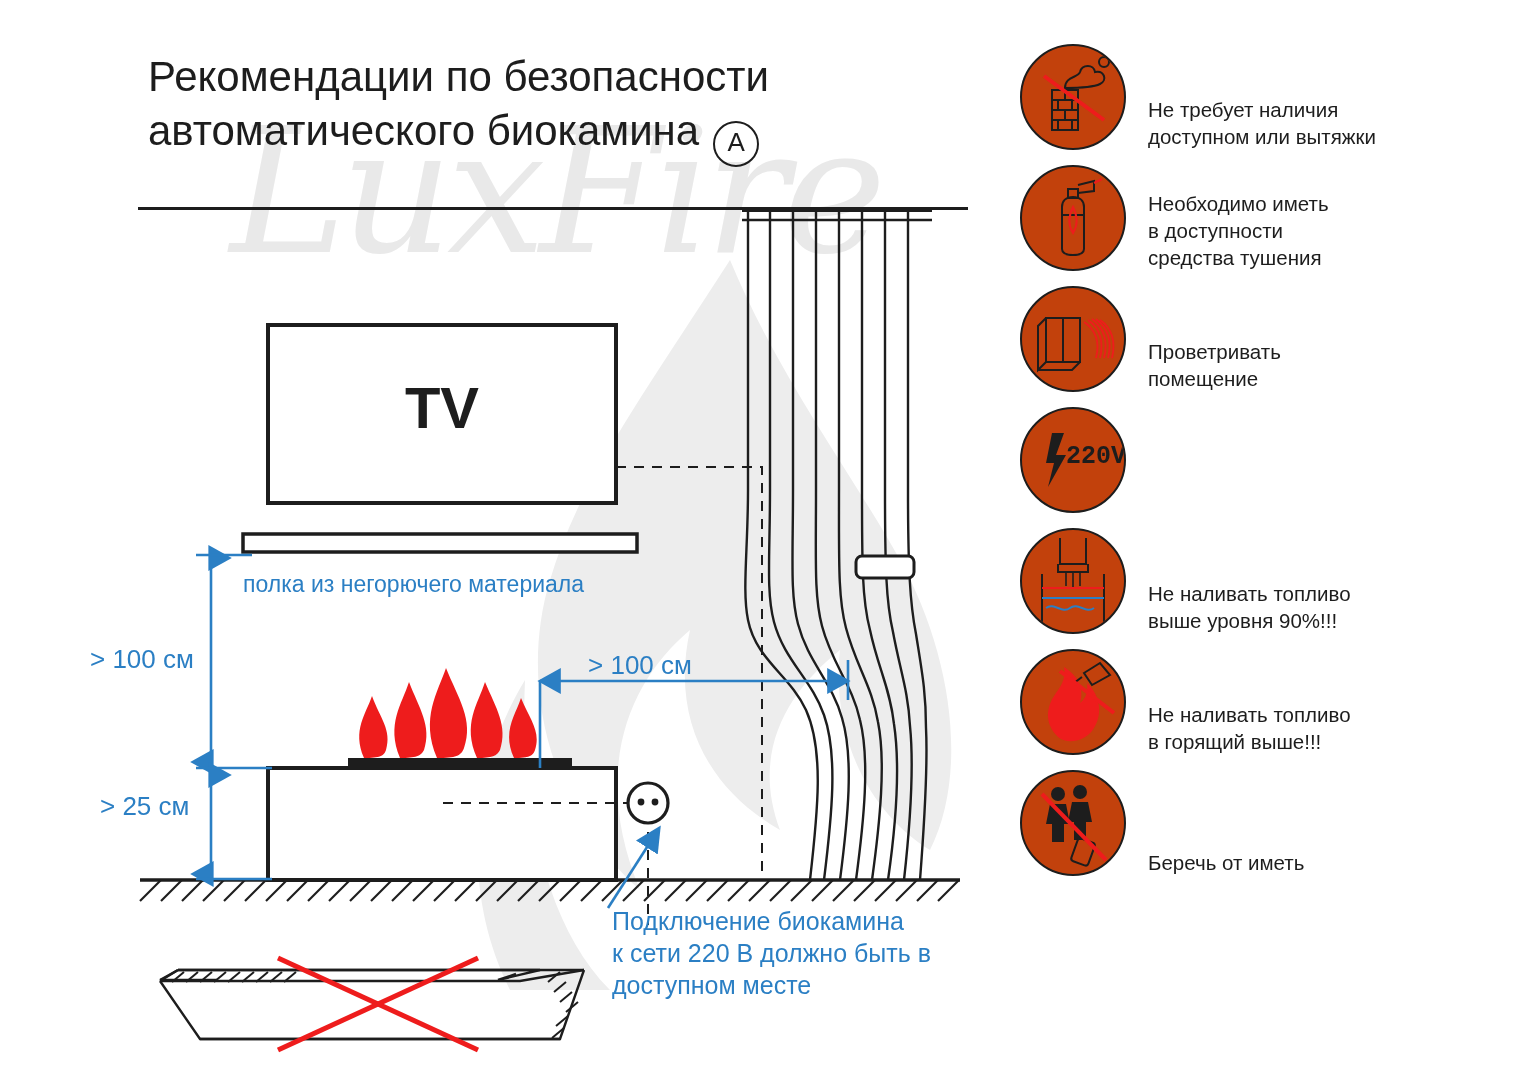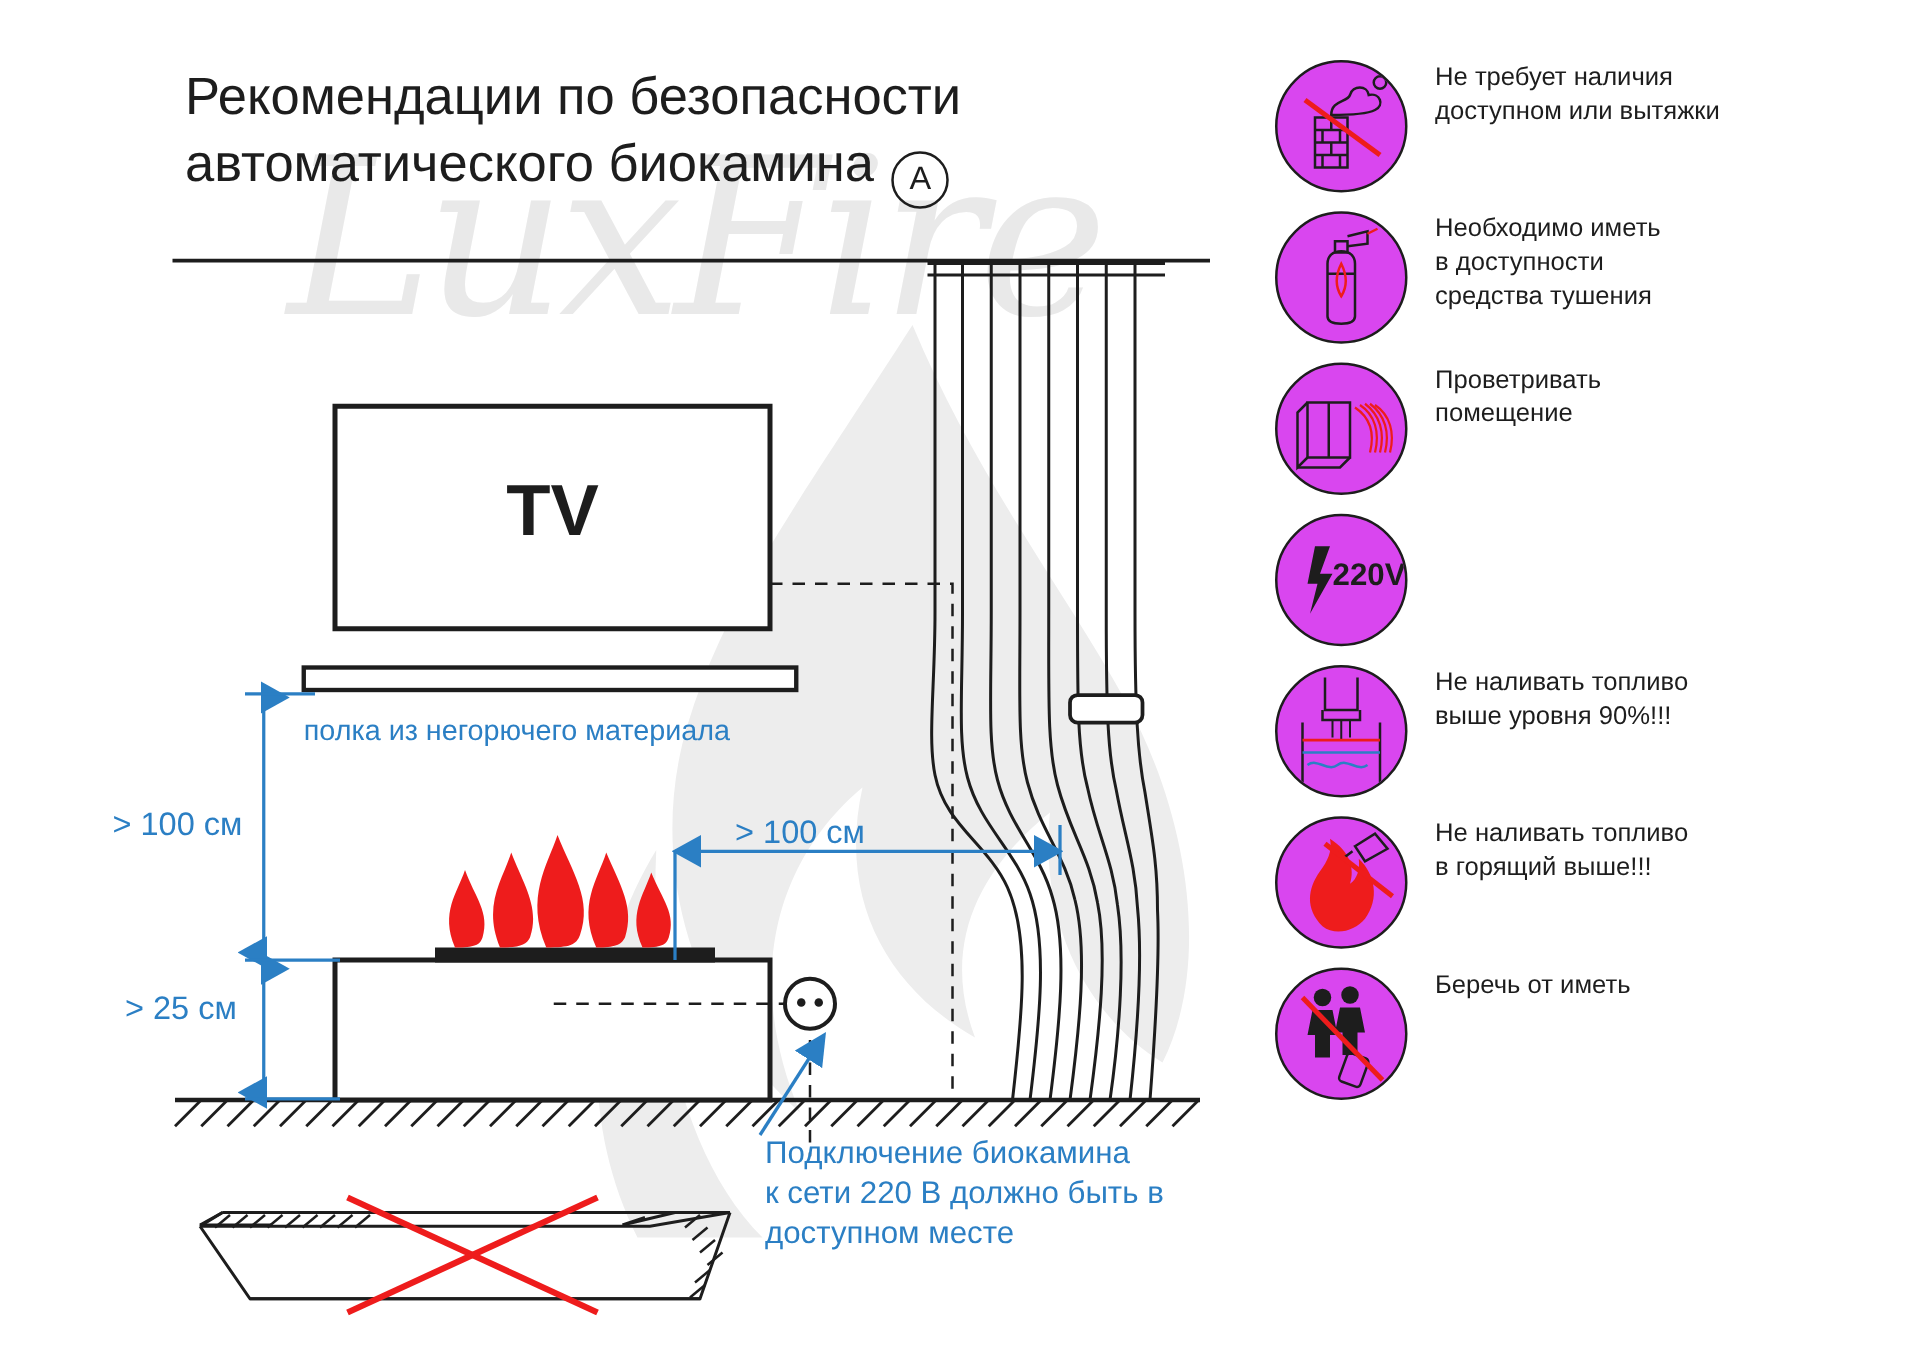--- a/index.html
+++ b/index.html
@@ -18,23 +18,23 @@
   .title .l2{display:inline;}
   .a-badge{display:inline-block;width:42px;height:42px;border:2.5px solid #1d1d1d;border-radius:50%;
            text-align:center;line-height:39px;font-size:26px;vertical-align:-6px;margin-left:14px;}
   .rule{position:absolute;left:138px;top:207px;width:830px;height:3px;background:#1d1d1d;}
 
   
   .scene{position:absolute;left:0;top:190px;width:1000px;height:890px;}
 
   
   .icons{position:absolute;left:1020px;top:48px;width:500px;}
-  .irow{display:flex;align-items:flex-start;margin-bottom:19px;height:102px;}
+  .irow{display:flex;align-items:flex-end;margin-bottom:19px;height:102px;}
   .ibadge{width:102px;height:102px;border:2.5px solid #1d1d1d;border-radius:50%;flex:0 0 102px;
-          position:relative;background:#d946ef;overflow:hidden;}
+          position:relative;background:#c2410c;overflow:hidden;font-family:Liberation Mono, monospace;}
   .ilabel{margin-left:22px;font-size:20.5px;line-height:1.32;color:#1d1d1d;}
   .ibadge svg{position:absolute;left:0;top:0;}
 </style>
 </head>
 <body>
 
 <div id="root">
 
   <div class="wm">
     <div class="wm-text">LuxFire</div>

